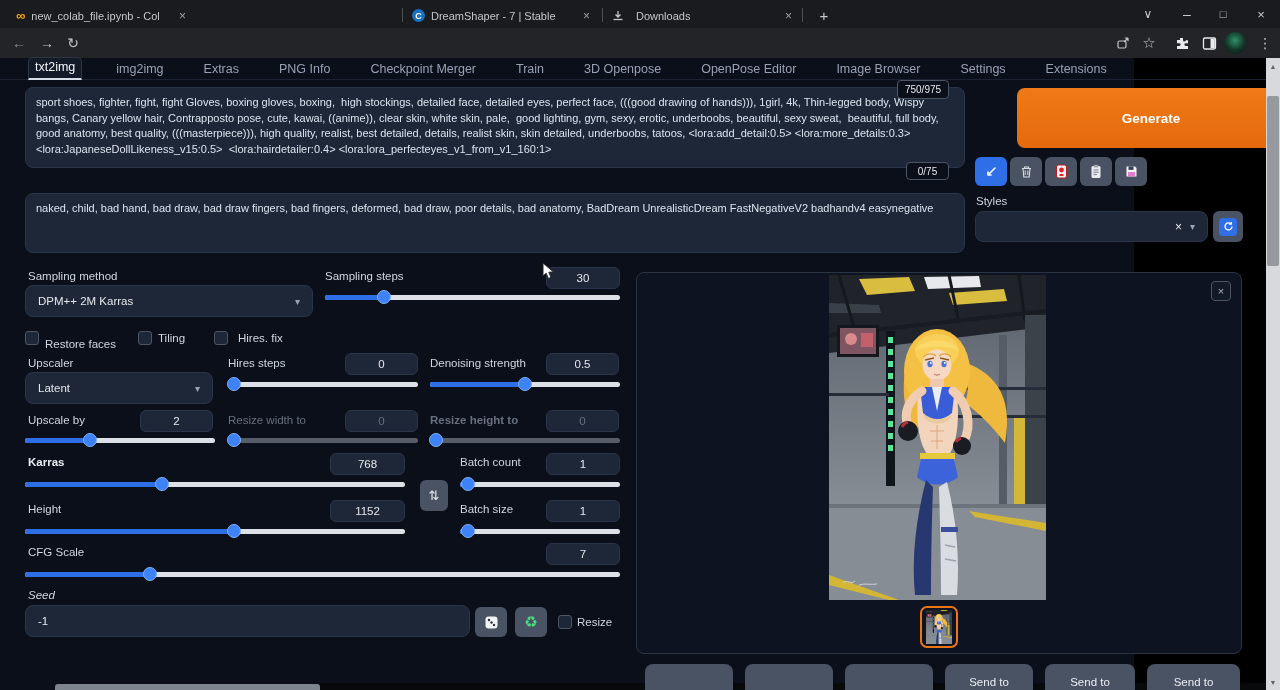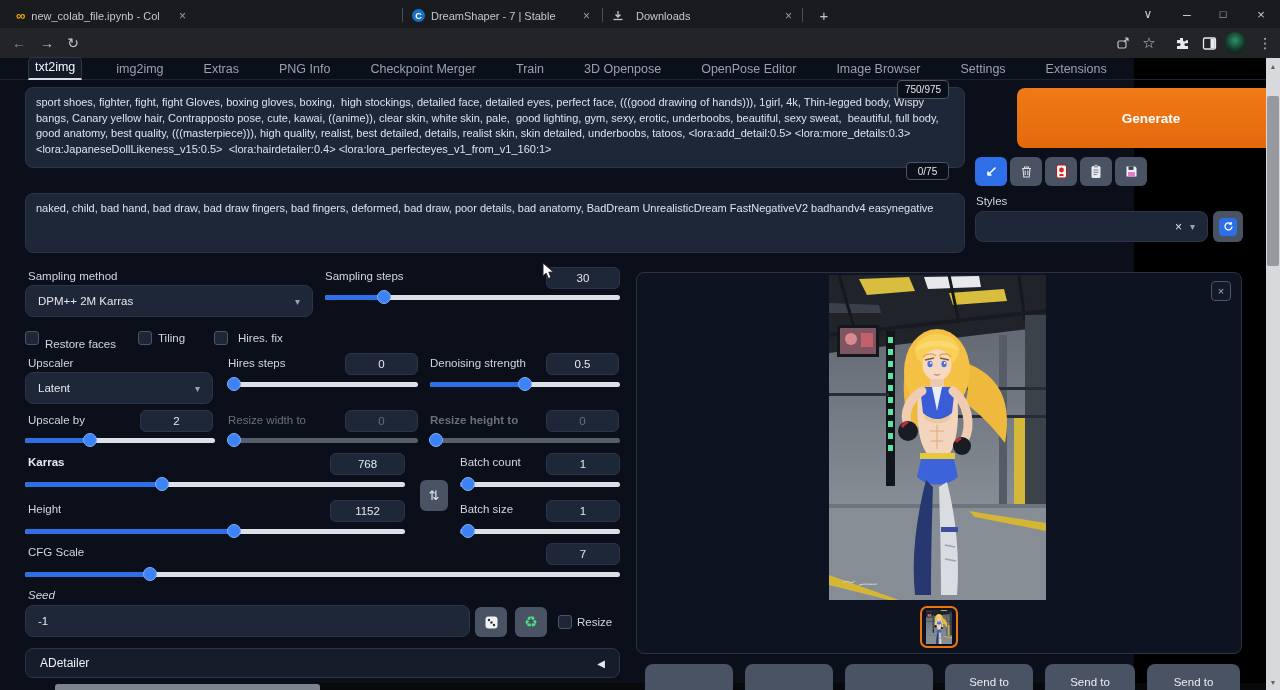--- a/index.html
+++ b/index.html
@@ -349,24 +349,20 @@
         <circle cx="10" cy="10" r="1.2" fill="#2b2f36"></circle>
         <circle cx="7.5" cy="7.5" r="1.2" fill="#2b2f36"></circle>
       </svg>
   </div>
   <div class="iconbtn" style="left:515px;top:549px;width:32px;height:30px;color:#4ade80;font-size:15px;">
     <span>♻</span>
   </div>
   <div class="cb" style="left:558px;top:557px;"></div>
   <div class="lbl" style="left:577px;top:558px;">Resize</div>
 
-  <div id="adetailer">
-    <span>ADetailer</span>
-    <span style="color:#e5e9ef;font-size:10px;">◀</span>
-  </div>
 
   <div class="strip" style="left:55px;top:626px;width:265px;height:6px;background:#7d848e;border-radius:3px 3px 0 0;"></div>
   <div class="strip" style="left:320px;top:625px;width:946px;height:7px;background:#08090b;"></div>
   <div class="strip" style="left:1185px;top:627px;width:7px;height:4px;background:#d7c12e;"></div>
   <div class="strip" style="left:1045px;top:627px;width:90px;height:3px;background:#2b2f36;"></div>
 
   <div id="outpanel">
     <div id="imgclose">×</div>
 
     <svg width="217" height="325" style="position:absolute;left:192px;top:2px;" viewBox="0 0 217 325">

